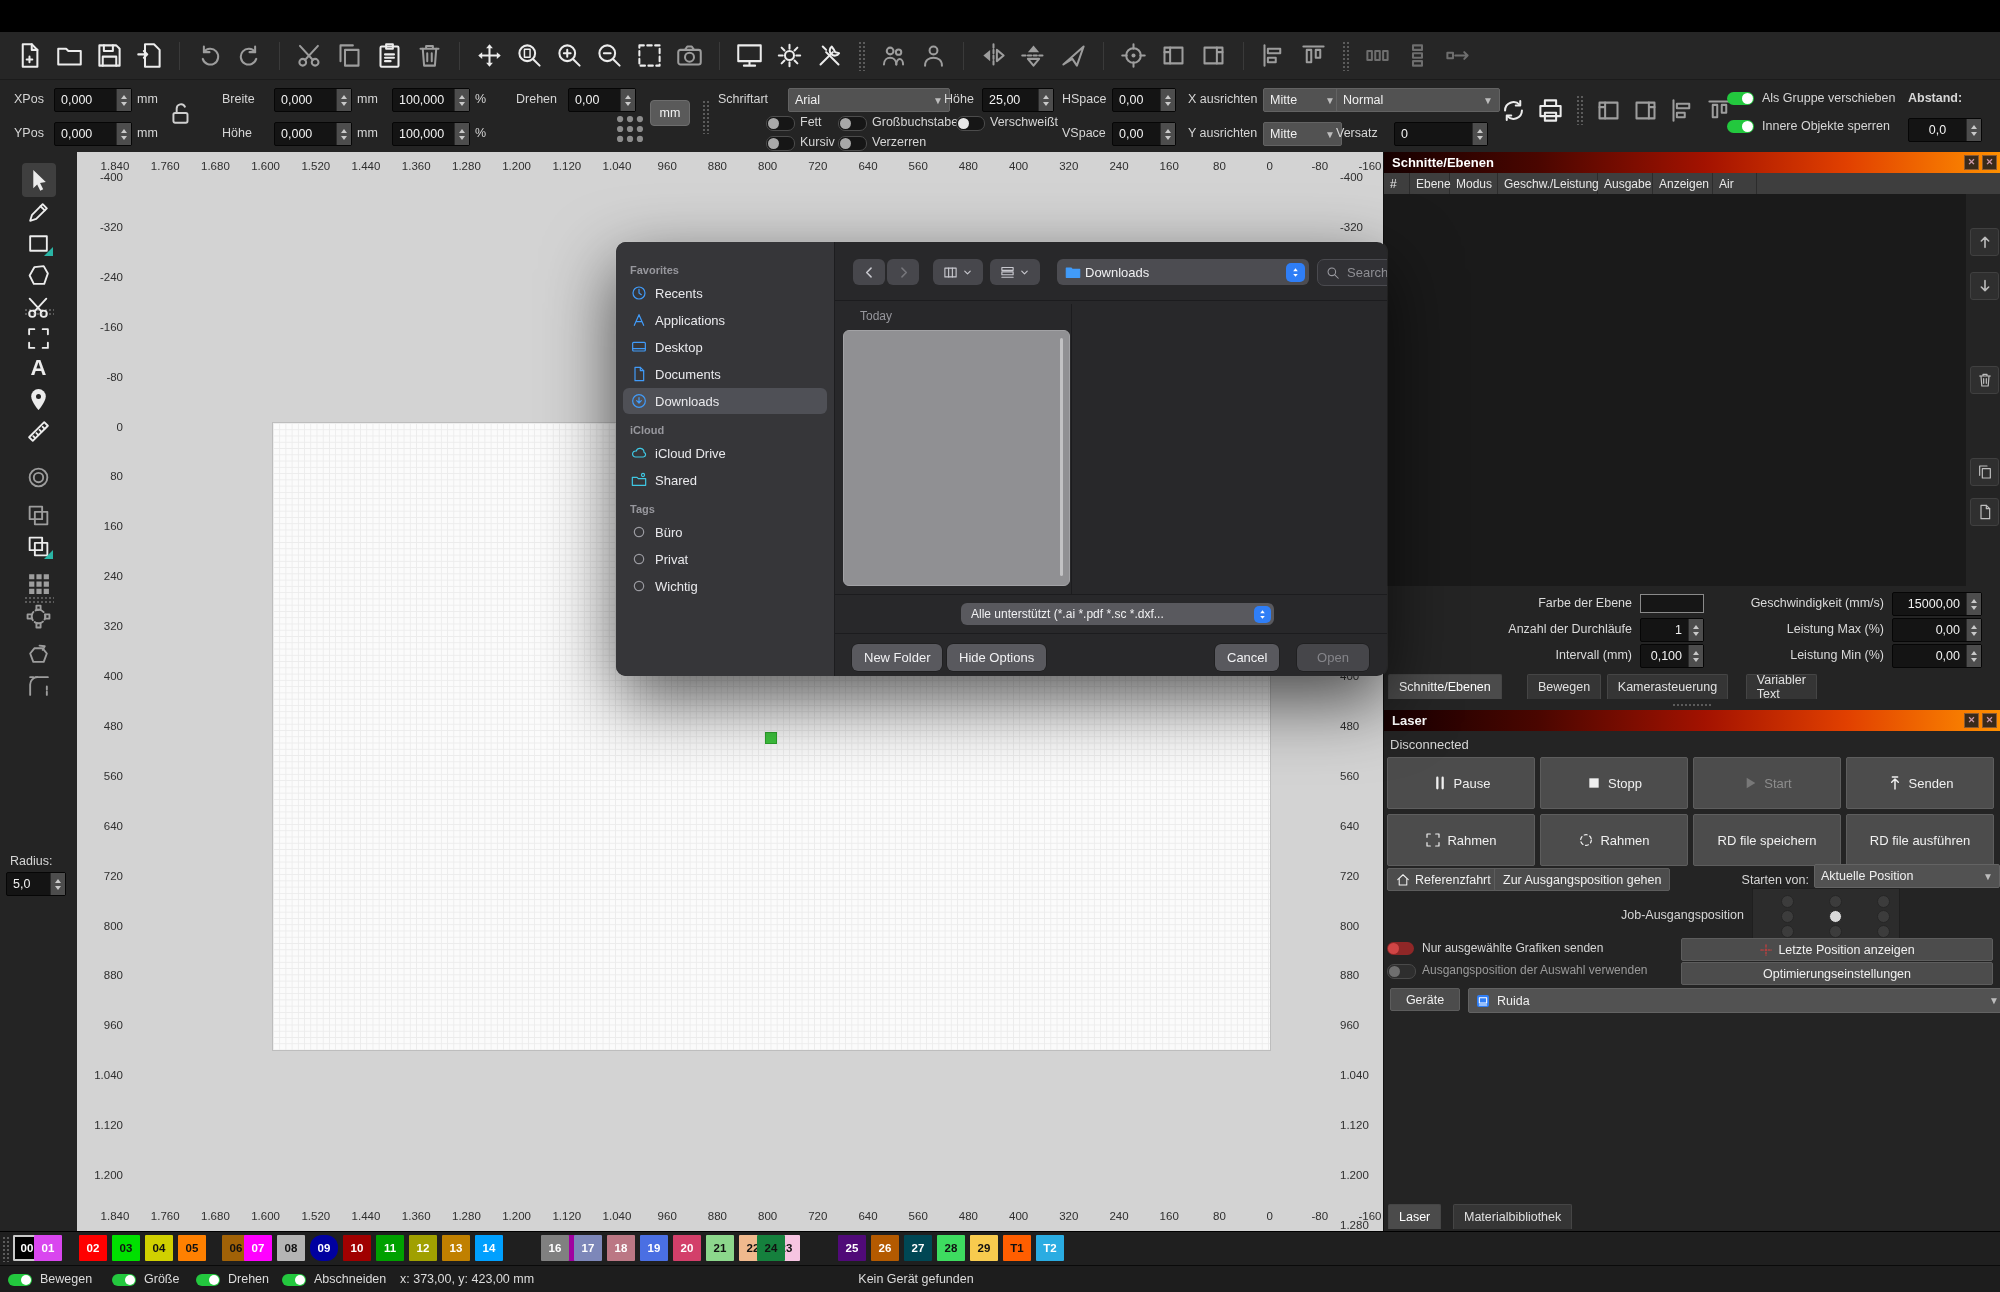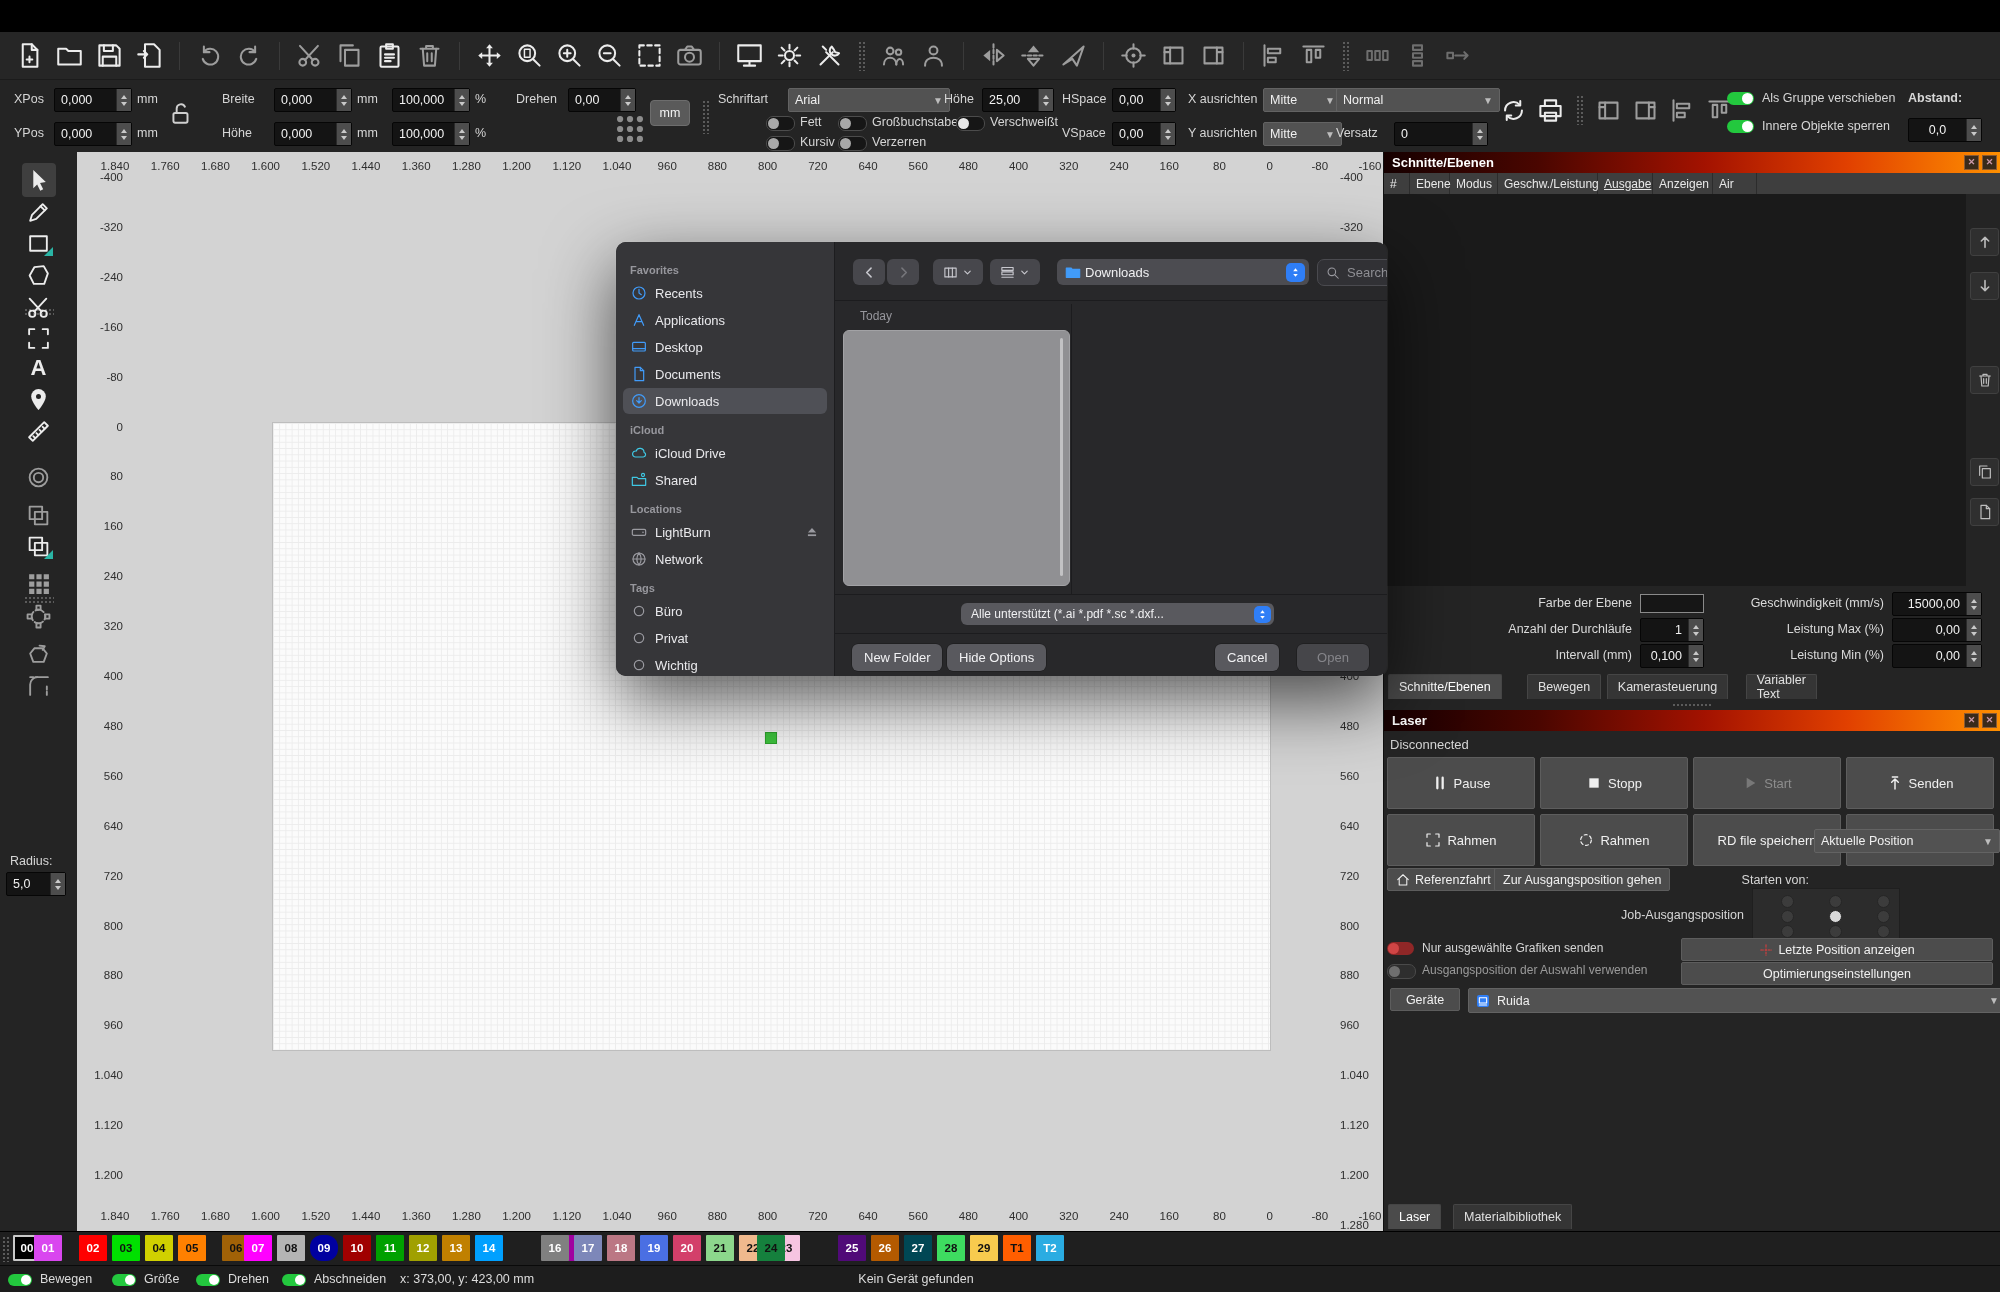--- a/index.html
+++ b/index.html
@@ -1027,21 +1027,21 @@
     <span class="hicons">
         <span class="hic">✕</span>
         <span class="hic">✕</span>
       </span>
   </div>
   <div id="cutcols">
       <span style="width: 26px;">#</span>
       <span style="width: 40px;">Ebene</span>
       <span style="width: 48px;">Modus</span>
       <span style="width: 100px;">Geschw./Leistung</span>
-      <span style="width: 55px; text-decoration: underline;">Ausgabe</span>
+      <span style="width: 55px;">Ausgabe</span>
       <span style="width: 60px;">Anzeigen</span>
       <span style="width: 44px;">Air</span>
     </div>
   <div id="cutlist"></div>
   <div class="sideb" style="top:76px">
       <svg class="ic">
         <use href="#arrow-up-sm"></use>
       </svg>
     </div>
   <div class="sideb" style="top:120px">
@@ -1176,21 +1176,21 @@
   <div class="smbtn" style="left:3px;top:716px">
       <svg class="ic">
         <use href="#home"></use>
       </svg>
       <span>Referenzfahrt</span>
     </div>
   <div class="smbtn" style="left:110px;top:716px">
       <span>Zur Ausgangsposition gehen</span>
     </div>
   <span class="lbl" style="left:280px;top:717px;width:145px;text-align:right">Starten von:</span>
-  <div class="dd" style="left:430px;top:677px;width:172px">
+  <div class="dd" style="left:430px;top:712px;width:172px">
       <span>Aktuelle Position</span>
       <span class="car">▼</span>
     </div>
 
   <span class="lbl" style="left:160px;top:752px;width:200px;text-align:right">Job-Ausgangsposition</span>
   <div id="jobgrid" style="left:368px;top:736px;width:146px;height:52px">
       <span class="jrad" style="left: 28px; top: 6px;"></span>
       <span class="jrad" style="left: 76px; top: 6px;"></span>
       <span class="jrad" style="left: 124px; top: 6px;"></span>
       <span class="jrad" style="left: 28px; top: 21px;"></span>
@@ -1277,38 +1277,20 @@
           <svg class="ic tealc" style="width: 16px; height: 16px;">
             <use href="#cloud"></use>
           </svg>
           <span>iCloud Drive</span>
         </div>
         <div class="ditem">
           <svg class="ic tealc" style="width: 16px; height: 16px;">
             <use href="#shared-folder"></use>
           </svg>
           <span>Shared</span>
-        </div>
-      </div>
-      <div class="dsec">
-        <h5>Locations</h5>
-        <div class="ditem">
-          <svg class="ic grayc" style="width: 16px; height: 16px;">
-            <use href="#drive"></use>
-          </svg>
-          <span>LightBurn</span>
-          <svg class="ic ej" style="width: 14px; height: 14px;">
-            <use href="#eject"></use>
-          </svg>
-        </div>
-        <div class="ditem">
-          <svg class="ic grayc" style="width: 16px; height: 16px;">
-            <use href="#globe"></use>
-          </svg>
-          <span>Network</span>
         </div>
       </div>
       <div class="dsec">
         <h5>Tags</h5>
         <div class="ditem">
           <svg class="ic grayc" style="width: 16px; height: 16px;">
             <use href="#tag-circle"></use>
           </svg>
           <span>Büro</span>
         </div>

